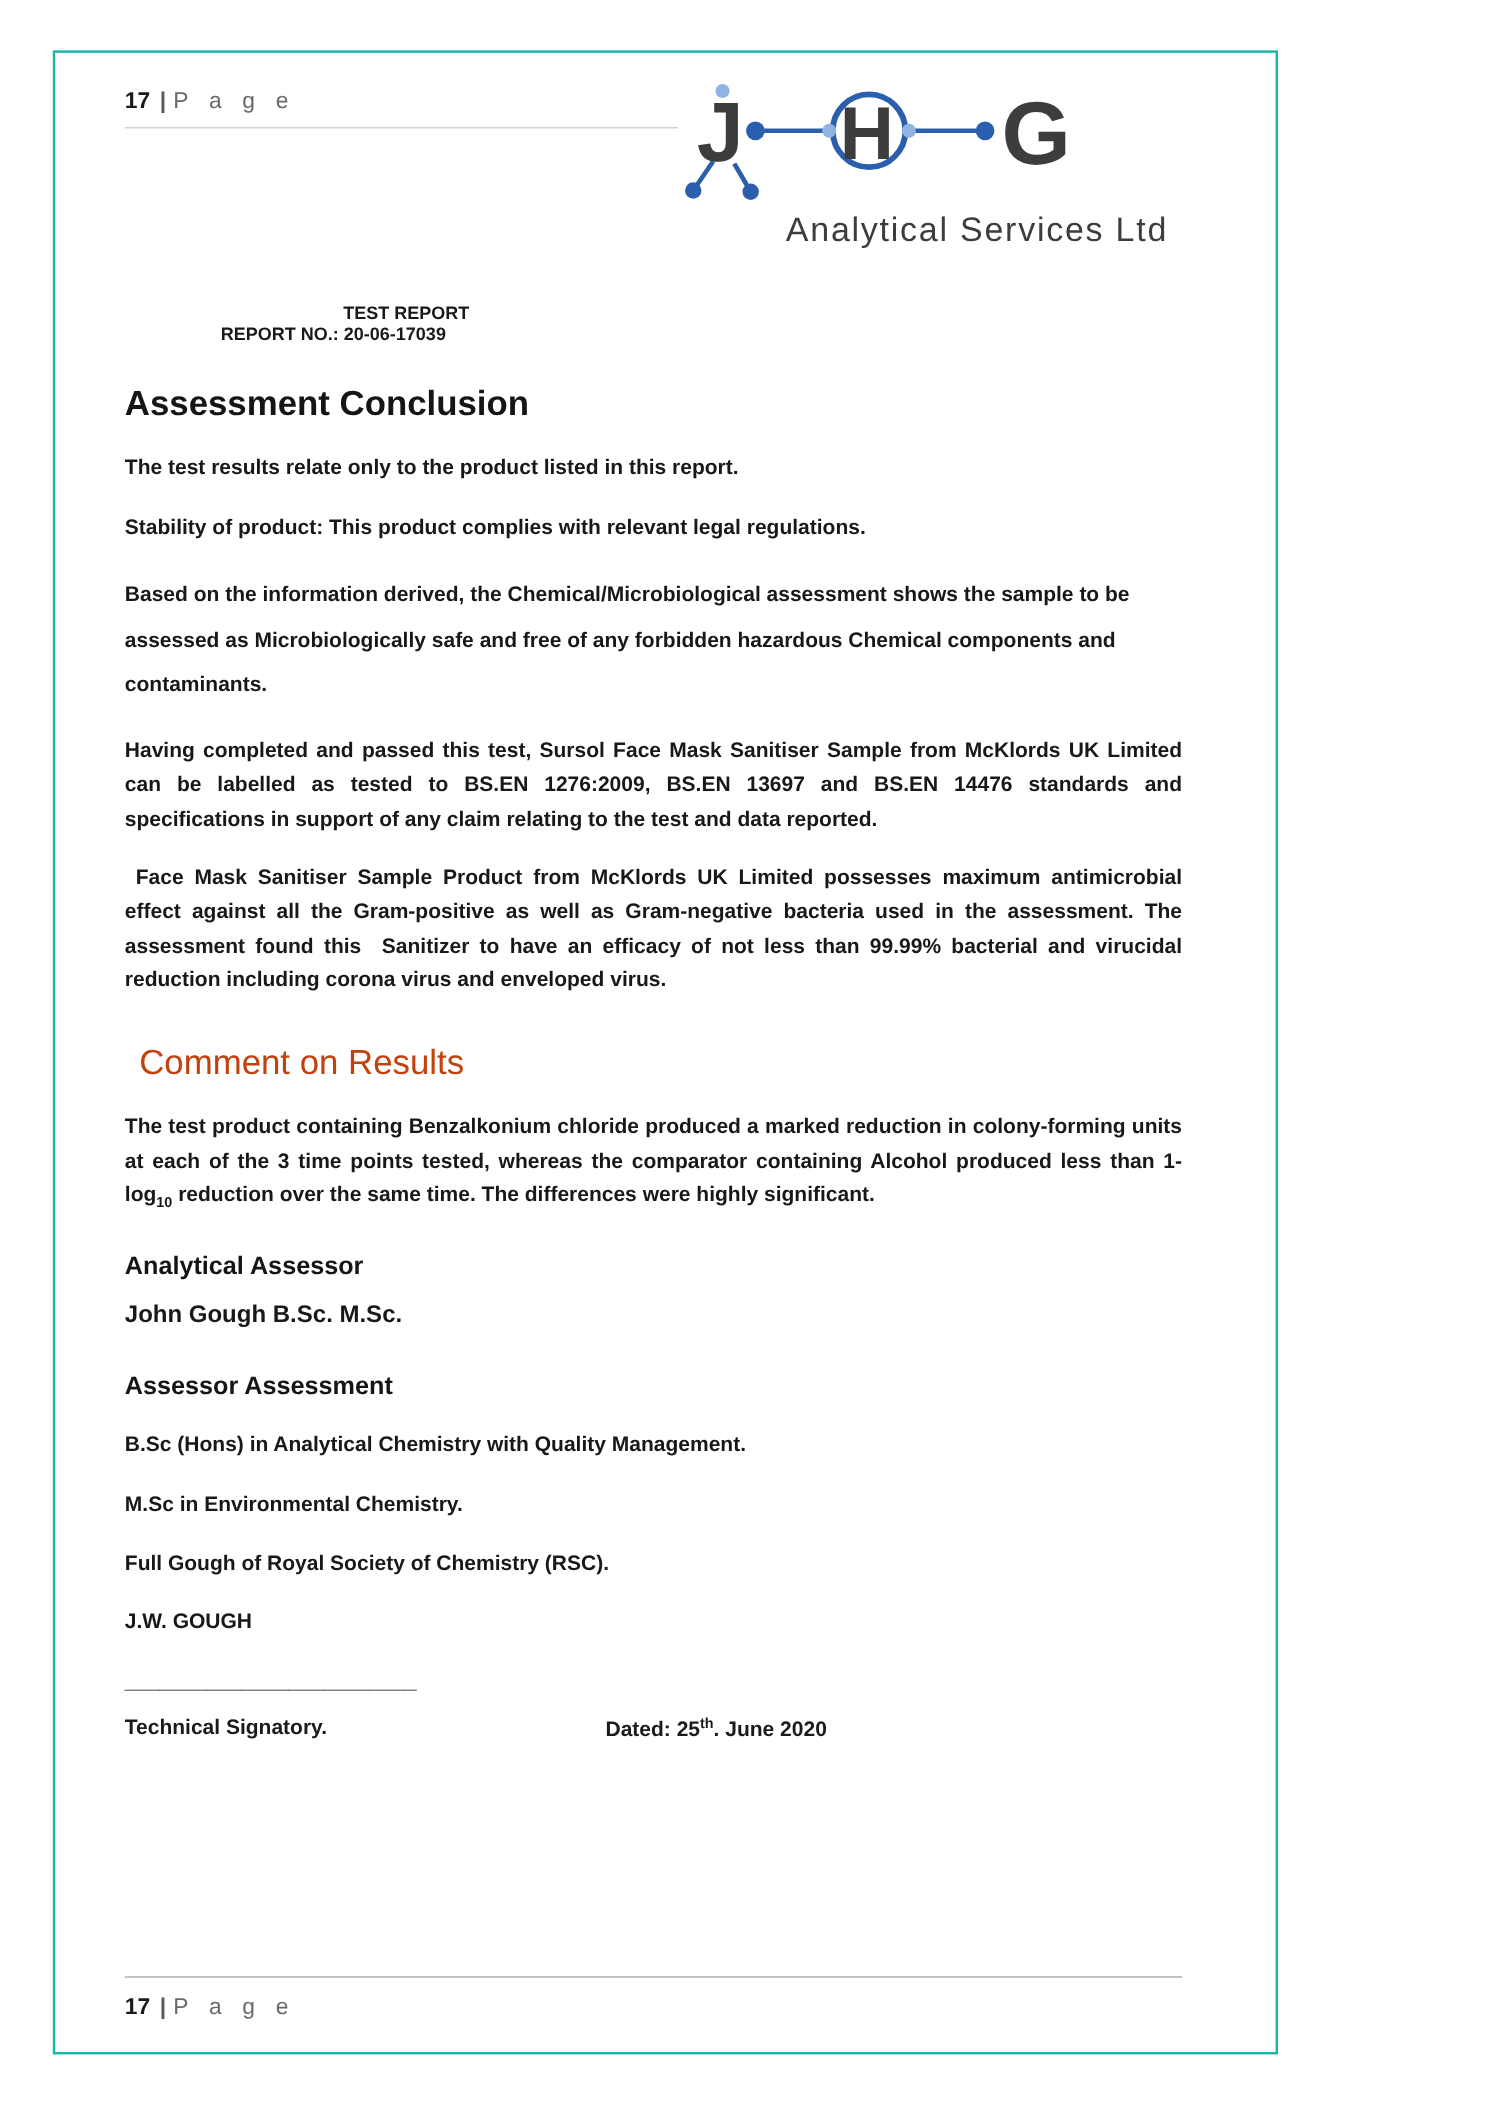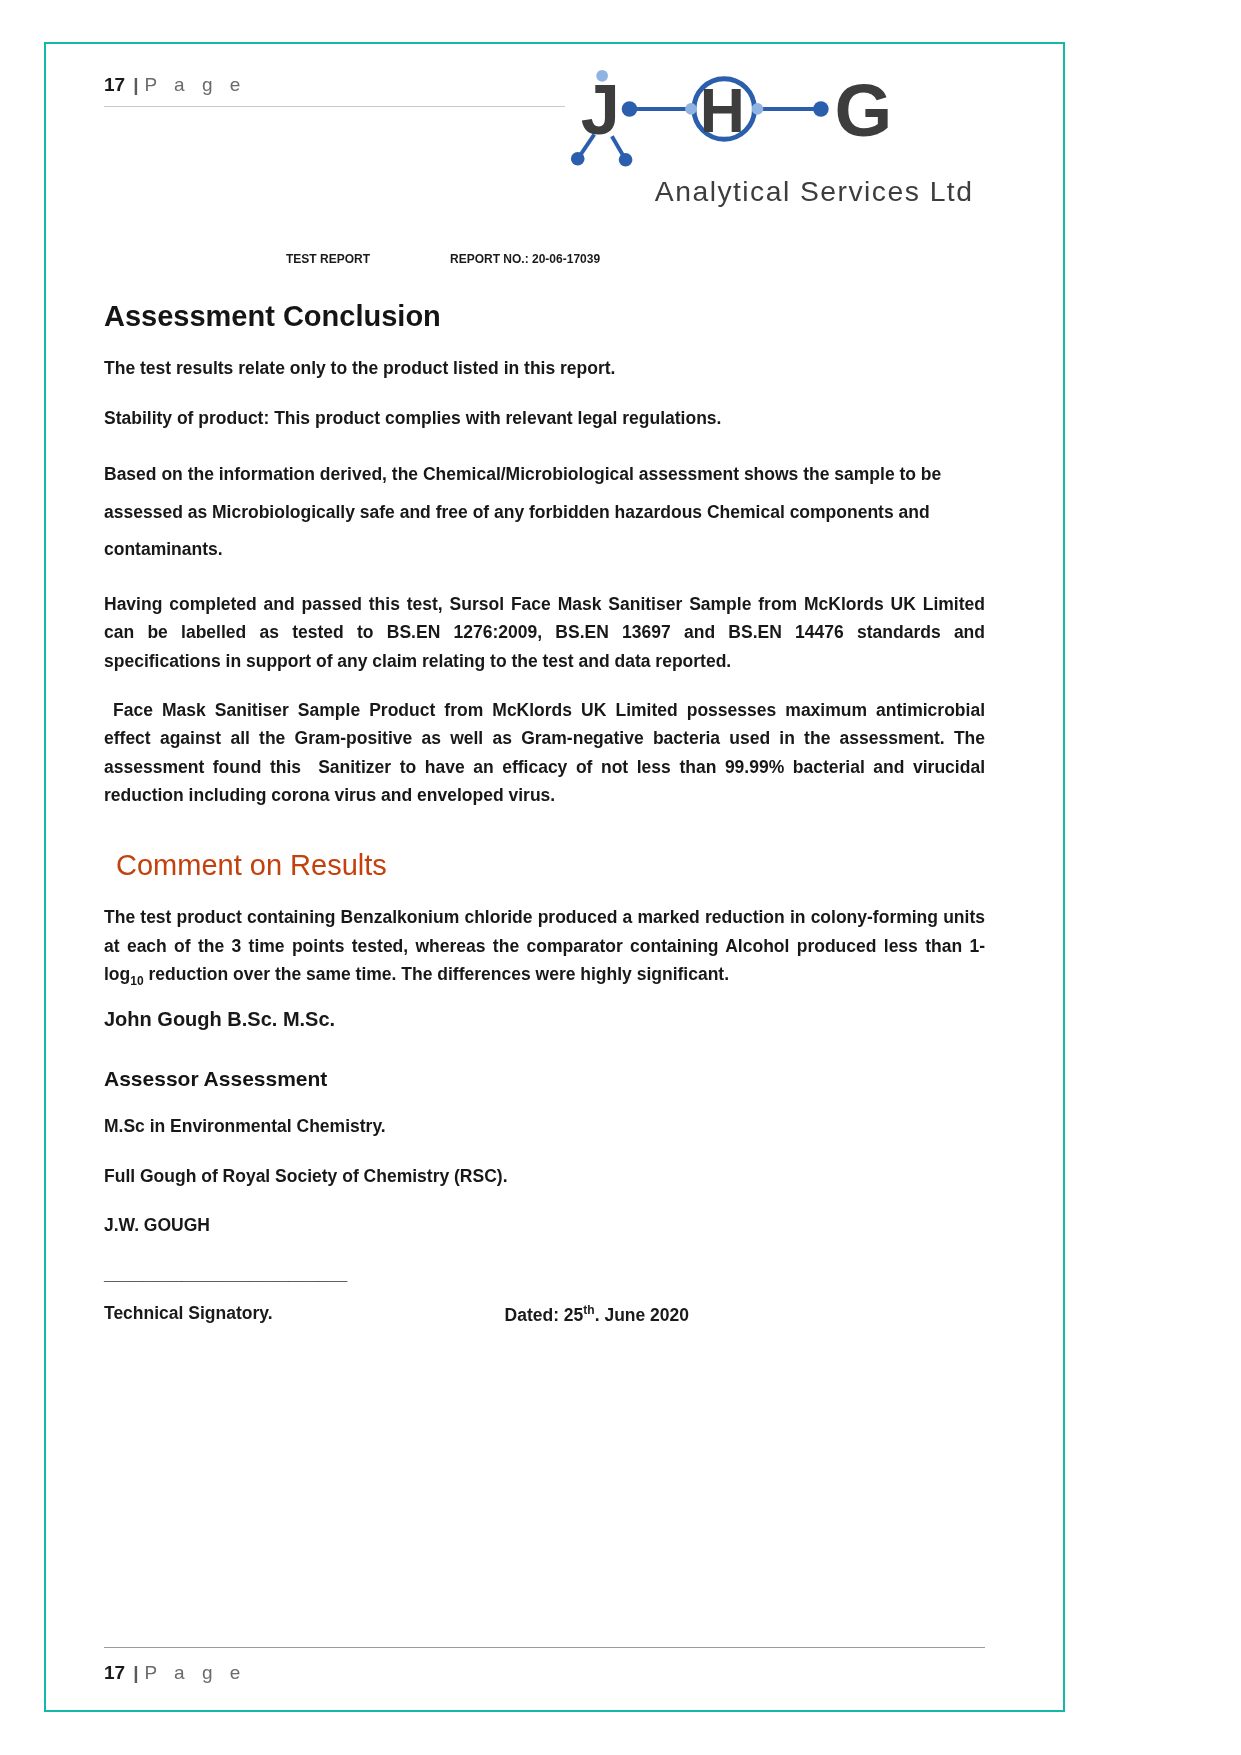--- a/index.html
+++ b/index.html
@@ -33,22 +33,23 @@
     white-space: nowrap;
   }
   .pagenum-block .num { font-weight: 700; color: #1a1a1a; }
   .pagenum-block .sep { color: #5a5a5a; font-weight: 700; margin: 0 6px 0 8px; }
   .pagenum-block .lbl { color: #6a6a6a; letter-spacing: 6px; font-weight: 400; }
   .logo-block { width: 420px; margin-top: 2px; }
   
   .report-line {
     display: flex;
     margin-top: 34px;
-    font-size: 12px;
+    font-size: 15px;
     font-weight: 700;
+    flex-direction: column;
   }
   .report-line .test-report { margin-left: 182px; }
   .report-line .report-no   { margin-left: 80px; }
   
   h1.main-heading {
     font-size: 29px;
     font-weight: 700;
     margin: 34px 0 0 0;
     color: #151515;
   }
@@ -150,23 +151,25 @@
   <p class="body-text">The test results relate only to the product listed in this report.</p>
   <p class="body-text">Stability of product: This product complies with relevant legal regulations.</p>
   <p class="body-text wide-lines">Based on the information derived, the Chemical/Microbiological assessment shows the sample to be assessed as Microbiologically safe and free of any forbidden hazardous Chemical components and contaminants.</p>
   <p class="body-text justified">Having completed and passed this test, Sursol Face Mask Sanitiser Sample from McKlords UK Limited can be labelled as tested to BS.EN 1276:2009, BS.EN 13697 and BS.EN 14476 standards and specifications in support of any claim relating to the test and data reported.</p>
   <p class="body-text justified"> Face Mask Sanitiser Sample Product from McKlords UK Limited possesses maximum antimicrobial effect against all the Gram-positive as well as Gram-negative bacteria used in the assessment. The assessment found this  Sanitizer to have an efficacy of not less than 99.99% bacterial and virucidal reduction including corona virus and enveloped virus.</p>
 
   <h1 class="light-heading">Comment on Results</h1>
 
   <p class="body-text justified"><span>The test product containing Benzalkonium chloride produced a marked reduction in colony-forming units at each of the 3 time points tested, whereas the comparator containing Alcohol produced less than 1-log</span><sub class="small-sub">10</sub><span> reduction over the same time. The differences were highly significant.</span></p>
 
+  <h2 class="sub-heading">Analytical Assessor</h2>
   <p class="body-text name-line">John Gough B.Sc. M.Sc.</p>
 
   <h2 class="sub-heading">Assessor Assessment</h2>
+  <p class="body-text">B.Sc (Hons) in Analytical Chemistry with Quality Management.</p>
   <p class="body-text">M.Sc in Environmental Chemistry.</p>
   <p class="body-text">Full Gough of Royal Society of Chemistry (RSC).</p>
   <p class="body-text">J.W. GOUGH</p>
 
   <p class="body-text signature-line">_________________________</p>
 
   <div class="signatory-row">
     <span>Technical Signatory.</span>
     <span class="dated"><span>Dated:  25</span><sup class="small-sup">th</sup><span>. June 2020</span></span>
   </div>

